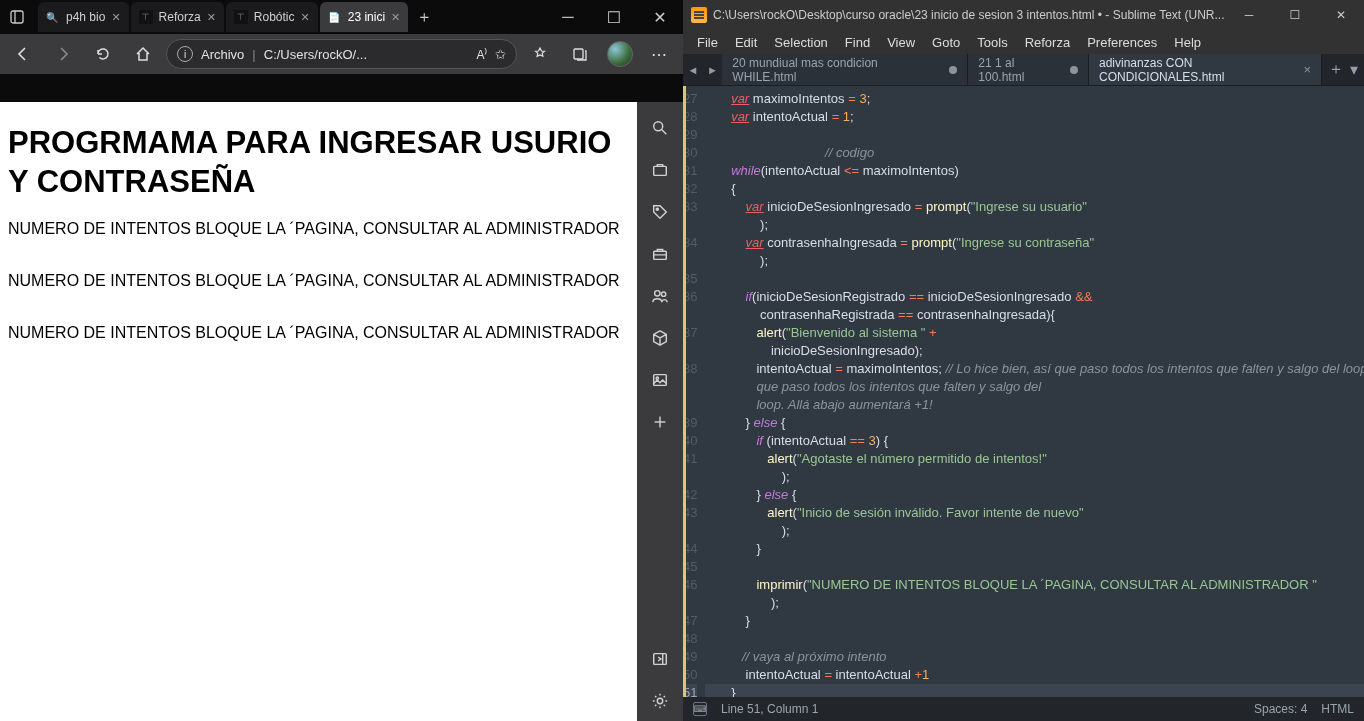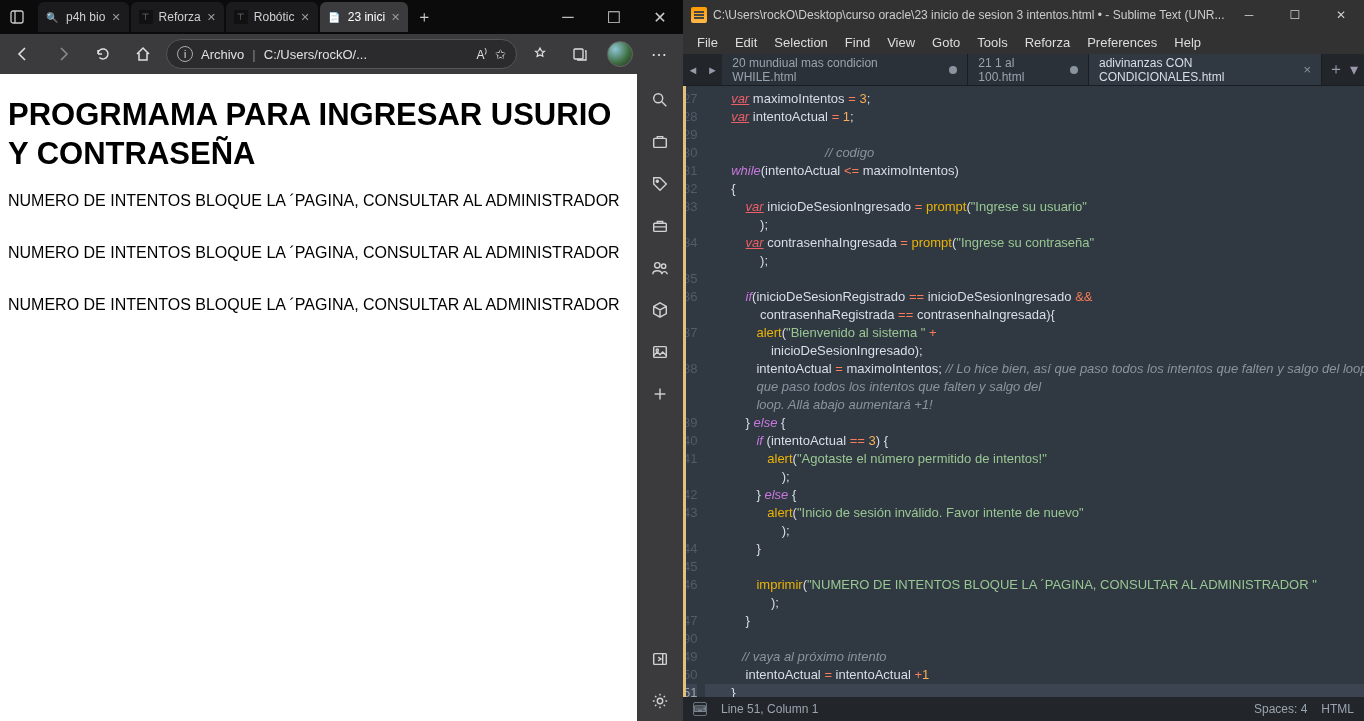--- a/index.html
+++ b/index.html
@@ -21,21 +21,21 @@
 
 .edge-toolbar { height: 40px; background: #3b3b3e; display: flex; align-items: center; padding: 0 6px; gap: 6px; }
 .tbtn { width: 34px; height: 32px; display:flex; align-items:center; justify-content:center; color:#e0e0e0; border-radius: 4px; }
 .addr { flex: 1; height: 30px; background: #2b2b2e; border: 1px solid #555; border-radius: 15px; display:flex; align-items:center; padding: 0 10px; color:#e0e0e0; font-size: 13px; gap: 8px; }
 .addr .info { width:16px; height:16px; border:1px solid #aaa; border-radius:50%; display:flex; align-items:center; justify-content:center; font-size:10px; }
 .addr .txt { flex:1; overflow:hidden; white-space:nowrap; }
 .addr .afav { font-size: 13px; }
 .avatar { width: 26px; height: 26px; border-radius: 50%; background: radial-gradient(circle at 30% 30%, #8ec5d6, #3a6a3a 60%, #2a2a2a); border:1px solid #666; }
 .dots { letter-spacing: 2px; }
 
-.edge-body { flex:1; display:flex; background:#ffffff; }
+.edge-body { flex:1; display:flex; background:#ffffff;margin-top:28px; }
 .page { flex:1; background:#fff; padding: 22px 8px; color:#000; font-family: "Times New Roman", serif; }
 .page h1 { font-size: 31px; font-weight: bold; line-height: 1.25; margin-bottom: 18px; }
 .page p { font-size: 16px; margin-bottom: 34px; }
 
 .edge-side { width: 46px; background: #3b3b3e; display:flex; flex-direction:column; align-items:center; padding-top:6px; gap: 2px; }
 .sidebtn { width: 40px; height: 40px; display:flex; align-items:center; justify-content:center; color:#d0d0d0; border-radius:4px; }
 .sidebtn svg { width: 18px; height: 18px; stroke: #d0d0d0; fill: none; stroke-width: 1.6; }
 .edge-side .spacer { flex:1; }
 
 
@@ -76,21 +76,21 @@
 .subl-status { height: 24px; background:#22262a; display:flex; align-items:center; font-size:12px; color:#9aa4af; padding: 0 10px; gap: 14px; }
 .subl-status .ico { width:14px; height:14px; border:1px solid #6a7480; display:flex; align-items:center; justify-content:center; font-size:9px; border-radius:2px; }
 .subl-status .grow { flex:1; }
 
 
 .kw { color:#c678dd; font-style: italic; } 
 .stor { color:#ec5f67; font-style: italic; text-decoration: underline; }
 .nm { color:#d8dee9; }
 .op { color:#f97b58; }
 .num { color:#f9ae58; }
-.fn { color:#eab308; }
+.fn { color:#fef9c3; }
 .str { color:#99c794; }
 .cm { color:#8a949e; font-style: italic; }
 .pn { color:#d8dee9; }
 </style>
 </head>
 <body>
 
 <div class="edge">
   <div class="edge-title">
     <div class="win-tab-btn">
@@ -323,21 +323,21 @@
         <div class="ln">41</div>
         <div class="ln"></div>
         <div class="ln">42</div>
         <div class="ln">43</div>
         <div class="ln"></div>
         <div class="ln">44</div>
         <div class="ln">45</div>
         <div class="ln">46</div>
         <div class="ln"></div>
         <div class="ln">47</div>
-        <div class="ln">90</div>
+        <div class="ln">48</div>
         <div class="ln">49</div>
         <div class="ln">50</div>
         <div class="ln cur">51</div>
       </div>
     <div class="code" id="code"><div class="row">      <span class="stor">var</span> <span class="nm">maximoIntentos</span> <span class="op">=</span> <span class="num">3</span><span class="pn">;</span></div><div class="row">      <span class="stor">var</span> <span class="nm">intentoActual</span> <span class="op">=</span> <span class="num">1</span><span class="pn">;</span></div><div class="row"></div><div class="row">                                <span class="cm">// codigo</span></div><div class="row">      <span class="kw">while</span><span class="pn">(intentoActual </span><span class="op">&lt;=</span> <span class="pn">maximoIntentos)</span></div><div class="row">      <span class="pn">{</span></div><div class="row">          <span class="stor">var</span> <span class="nm">inicioDeSesionIngresado</span> <span class="op">=</span> <span class="fn">prompt</span><span class="pn">(</span><span class="str">"Ingrese su usuario"</span></div><div class="row">              <span class="pn">);</span></div><div class="row">          <span class="stor">var</span> <span class="nm">contrasenhaIngresada</span> <span class="op">=</span> <span class="fn">prompt</span><span class="pn">(</span><span class="str">"Ingrese su contraseña"</span></div><div class="row">              <span class="pn">);</span></div><div class="row"></div><div class="row">          <span class="kw">if</span><span class="pn">(inicioDeSesionRegistrado </span><span class="op">==</span> <span class="nm">inicioDeSesionIngresado</span> <span class="op">&amp;&amp;</span></div><div class="row">              <span class="nm">contrasenhaRegistrada</span> <span class="op">==</span> <span class="pn">contrasenhaIngresada){</span></div><div class="row">             <span class="fn">alert</span><span class="pn">(</span><span class="str">"Bienvenido al sistema "</span> <span class="op">+</span></div><div class="row">                 <span class="pn">inicioDeSesionIngresado);</span></div><div class="row">             <span class="nm">intentoActual</span> <span class="op">=</span> <span class="nm">maximoIntentos;</span> <span class="cm">// Lo hice bien, así que paso todos los intentos que falten y salgo del loop. Allá abajo aumentará +1!</span></div><div class="row">             <span class="cm">que paso todos los intentos que falten y salgo del</span></div><div class="row">             <span class="cm">loop. Allá abajo aumentará +1!</span></div><div class="row">          <span class="pn">}</span> <span class="kw">else</span> <span class="pn">{</span></div><div class="row">             <span class="kw">if</span> <span class="pn">(intentoActual </span><span class="op">==</span> <span class="num">3</span><span class="pn">) {</span></div><div class="row">                <span class="fn">alert</span><span class="pn">(</span><span class="str">"Agotaste el número permitido de intentos!"</span></div><div class="row">                    <span class="pn">);</span></div><div class="row">             <span class="pn">}</span> <span class="kw">else</span> <span class="pn">{</span></div><div class="row">                <span class="fn">alert</span><span class="pn">(</span><span class="str">"Inicio de sesión inválido. Favor intente de nuevo"</span></div><div class="row">                    <span class="pn">);</span></div><div class="row">             <span class="pn">}</span></div><div class="row"></div><div class="row">             <span class="fn">imprimir</span><span class="pn">(</span><span class="str">"NUMERO DE INTENTOS BLOQUE LA ´PAGINA, CONSULTAR AL ADMINISTRADOR "</span></div><div class="row">                 <span class="pn">);</span></div><div class="row">          <span class="pn">}</span></div><div class="row"></div><div class="row">         <span class="cm">// vaya al próximo intento</span></div><div class="row">          <span class="nm">intentoActual</span> <span class="op">=</span> <span class="nm">intentoActual</span> <span class="op">+</span><span class="num">1</span></div><div class="row cur">      <span class="pn">}</span></div></div>
     <div class="minimap">
       <div class="mm mm1"></div>
         <div class="mm mm2"></div>
         <div class="mm mm3"></div>
     </div>

